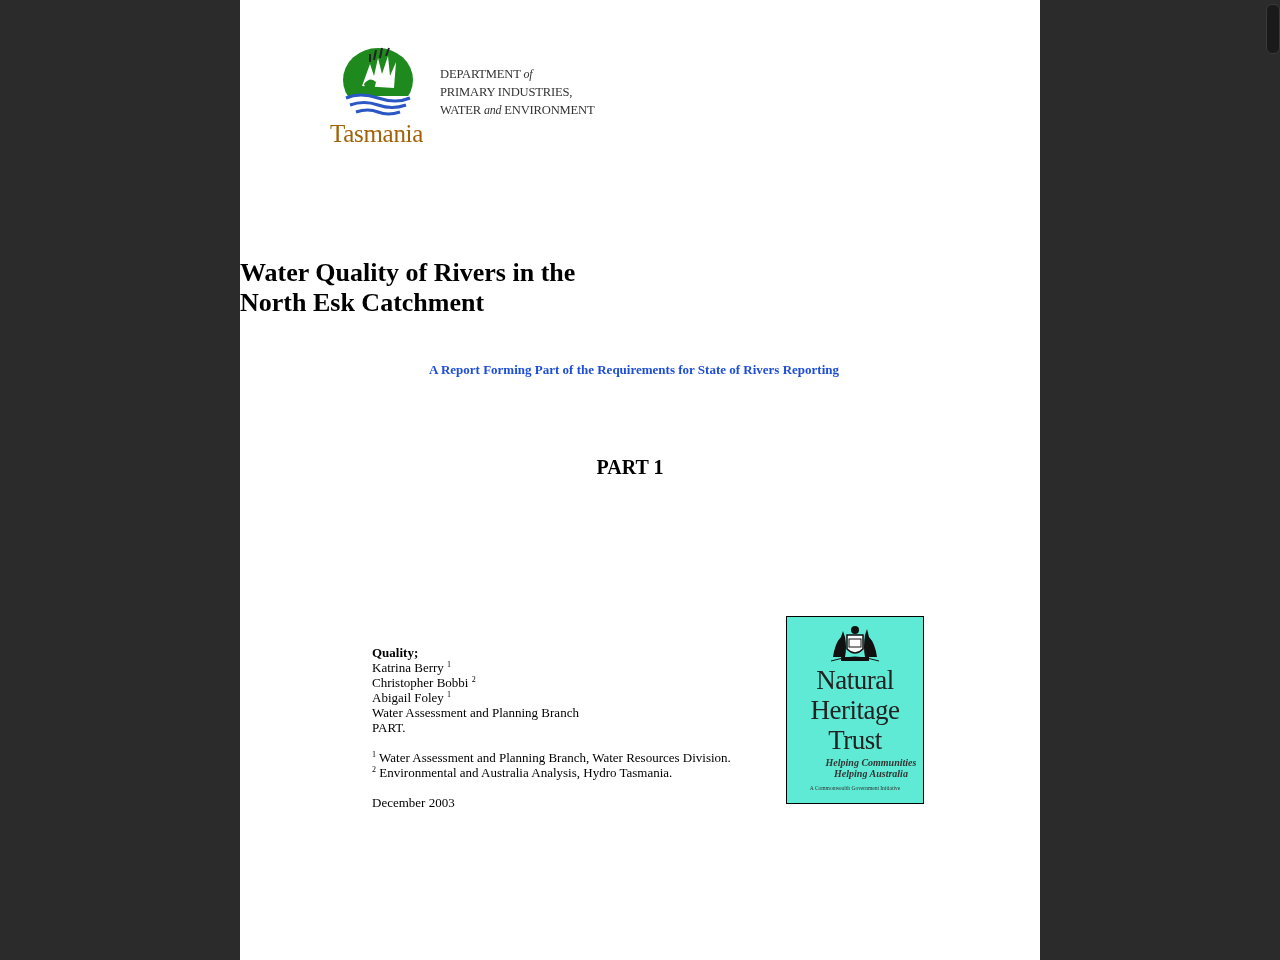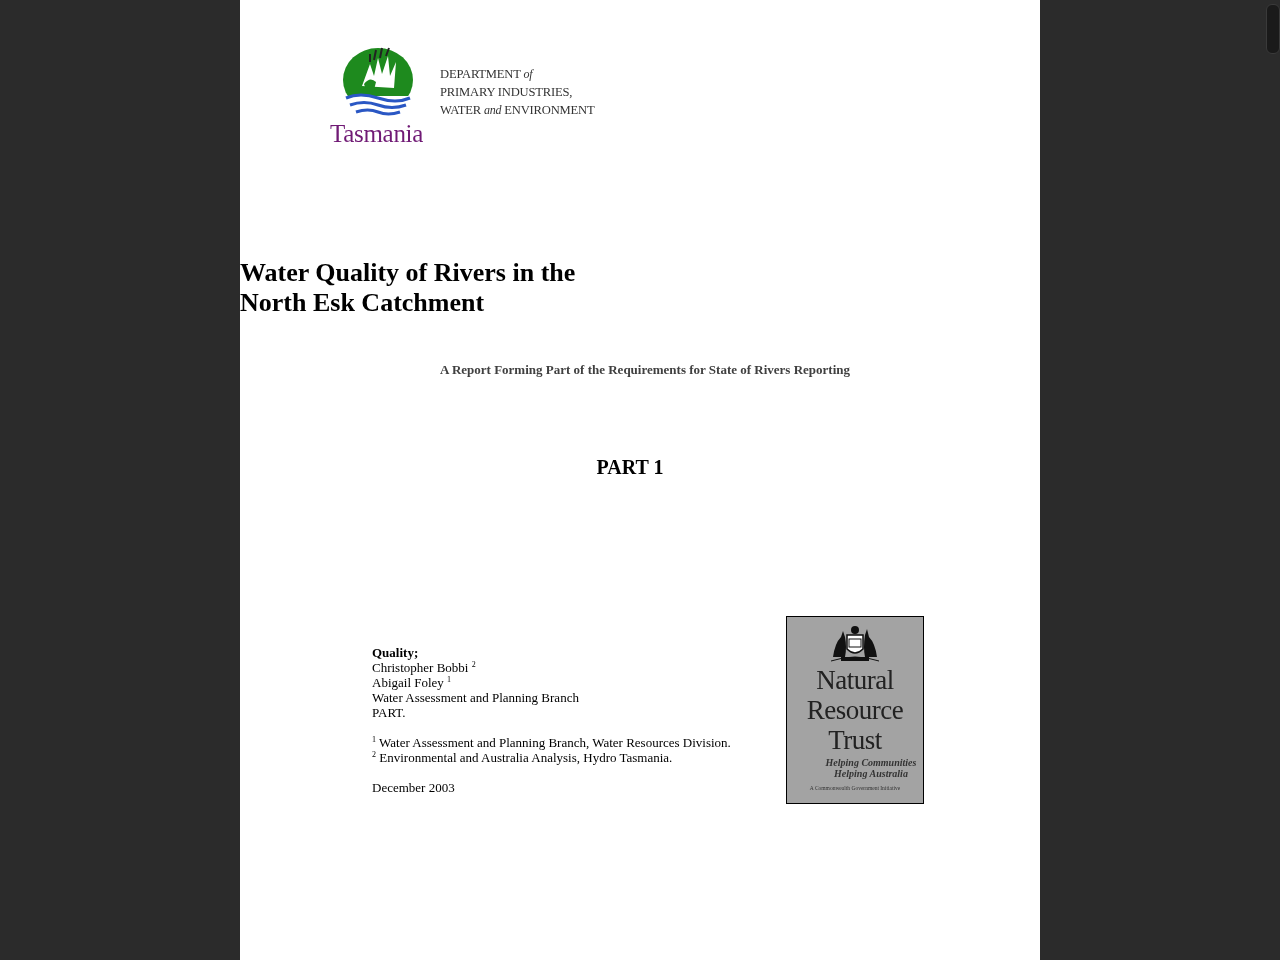--- a/index.html
+++ b/index.html
@@ -1,31 +1,31 @@
 <!DOCTYPE html>
 <html><head>
   <meta charset="utf-8">
   <style>
     html, body { margin:0; padding:0; }
     body { width:1280px; height:960px; background:#2b2b2b; position:relative; overflow:hidden; font-family:"Liberation Serif", serif; }
     .page { position:absolute; left:240px; top:0; width:800px; height:960px; background:#ffffff; }
     .scrollbar { position:absolute; left:1266px; top:4px; width:12px; height:48px; background:#1a1a1a; border-radius:6px; border:1px solid #3a3a3a; }
     .logo { position:absolute; left:90px; top:44px; width:110px; height:110px; }
     .logo-emblem { position:absolute; left:10px; top:2px; width:76px; height:74px; }
-    .logo-text { position:absolute; left:0; top:76px; font-family:"Liberation Serif", serif; font-size:25px; color:#701a75; letter-spacing:-0.3px; }
+    .logo-text { position:absolute; left:0; top:76px; font-family:"Liberation Serif", serif; font-size:25px; color:#a16207; letter-spacing:-0.3px; }
     .dept { position:absolute; left:200px; top:65px; font-family:"Liberation Serif", serif; font-size:12.6px; line-height:18px; color:#333; letter-spacing:-0.2px; }
     .dept i { font-size:12px; }
     .title { position:absolute; left:0; width:800px; top:258px; text-align:left; font-weight:bold; font-size:26px; line-height:30px; color:#000; }
-    .subtitle { position:absolute; left:0; width:780px; top:362px; text-align:center; font-weight:bold; font-size:13px; color:#404040; padding-left:15px; }
+    .subtitle { position:absolute; left:0; width:780px; top:362px; text-align:center; font-weight:bold; font-size:13px; color:#1d4ed8; padding-left:4px; }
     .part { position:absolute; left:0; width:780px; top:456px; text-align:center; font-weight:bold; font-size:20px; color:#000; }
     .authors { position:absolute; left:132px; top:645px; font-size:13px; line-height:15px; color:#000; }
     .authors sup { font-size:8px; vertical-align:5px; line-height:0; }
     .authors .gap { height:15px; }
     .authors b { font-weight:bold; }
-    .nht { position:absolute; left:546px; top:616px; width:136px; height:186px; border:1px solid #000; text-align:center; background:#a3a3a3; }
+    .nht { position:absolute; left:546px; top:616px; width:136px; height:186px; border:1px solid #000; text-align:center; background:#5eead4; }
     .nht .crest { position:absolute; left:40px; top:6px; width:56px; height:42px; }
     .nht .name { position:absolute; left:0; width:136px; top:48px; font-family:"Liberation Serif", serif; font-size:27px; line-height:30px; color:#222; letter-spacing:-0.5px; }
     .nht .tag { position:absolute; left:16px; width:136px; top:140px; font-style:italic; font-weight:bold; font-size:10px; line-height:11px; color:#333; }
     .nht .init { position:absolute; left:0; width:136px; top:168px; font-size:5.5px; color:#333; }
   </style>
 </head>
 <body>
 
 <div class="page">
 
@@ -53,20 +53,21 @@
     <div>Water Quality of Rivers in the</div>
     <div>North Esk Catchment</div>
   </div>
 
   <div class="subtitle">A Report Forming Part of the Requirements for State of Rivers Reporting</div>
 
   <div class="part">PART 1</div>
 
   <div class="authors">
     <div><b>Quality;</b></div>
+    <div><span>Katrina Berry</span> <sup>1</sup></div>
     <div><span>Christopher Bobbi</span> <sup>2</sup></div>
     <div><span>Abigail Foley</span> <sup>1</sup></div>
     <div>Water Assessment and Planning Branch</div>
     <div>PART.</div>
     <div class="gap"></div>
     <div><sup>1</sup> <span>Water Assessment and Planning Branch, Water Resources Division.</span></div>
     <div><sup>2</sup> <span>Environmental and Australia Analysis, Hydro Tasmania.</span></div>
     <div class="gap"></div>
     <div>December 2003</div>
   </div>
@@ -76,21 +77,21 @@
       <path d="M6 34 Q8 20 14 14 L16 8 L18 14 Q20 24 18 34 Z" fill="#111"></path>
       <path d="M50 34 Q48 20 42 14 L40 6 L38 12 Q36 24 38 34 Z" fill="#111"></path>
       <path d="M20 12 L36 12 L36 26 Q28 34 20 26 Z" fill="#fff" stroke="#111" stroke-width="1.5"></path>
       <circle cx="28" cy="7" r="4" fill="#111"></circle>
       <rect x="22" y="16" width="12" height="8" fill="none" stroke="#111" stroke-width="1"></rect>
       <rect x="14" y="34" width="28" height="4" fill="#111"></rect>
       <path d="M4 38 Q28 30 52 38" stroke="#111" stroke-width="1" fill="none"></path>
     </svg>
     <div class="name">
       <div>Natural</div>
-      <div>Resource</div>
+      <div>Heritage</div>
       <div>Trust</div>
     </div>
     <div class="tag">
       <div>Helping Communities</div>
       <div>Helping Australia</div>
     </div>
     <div class="init">A Commonwealth Government Initiative</div>
   </div>
 
 </div>

